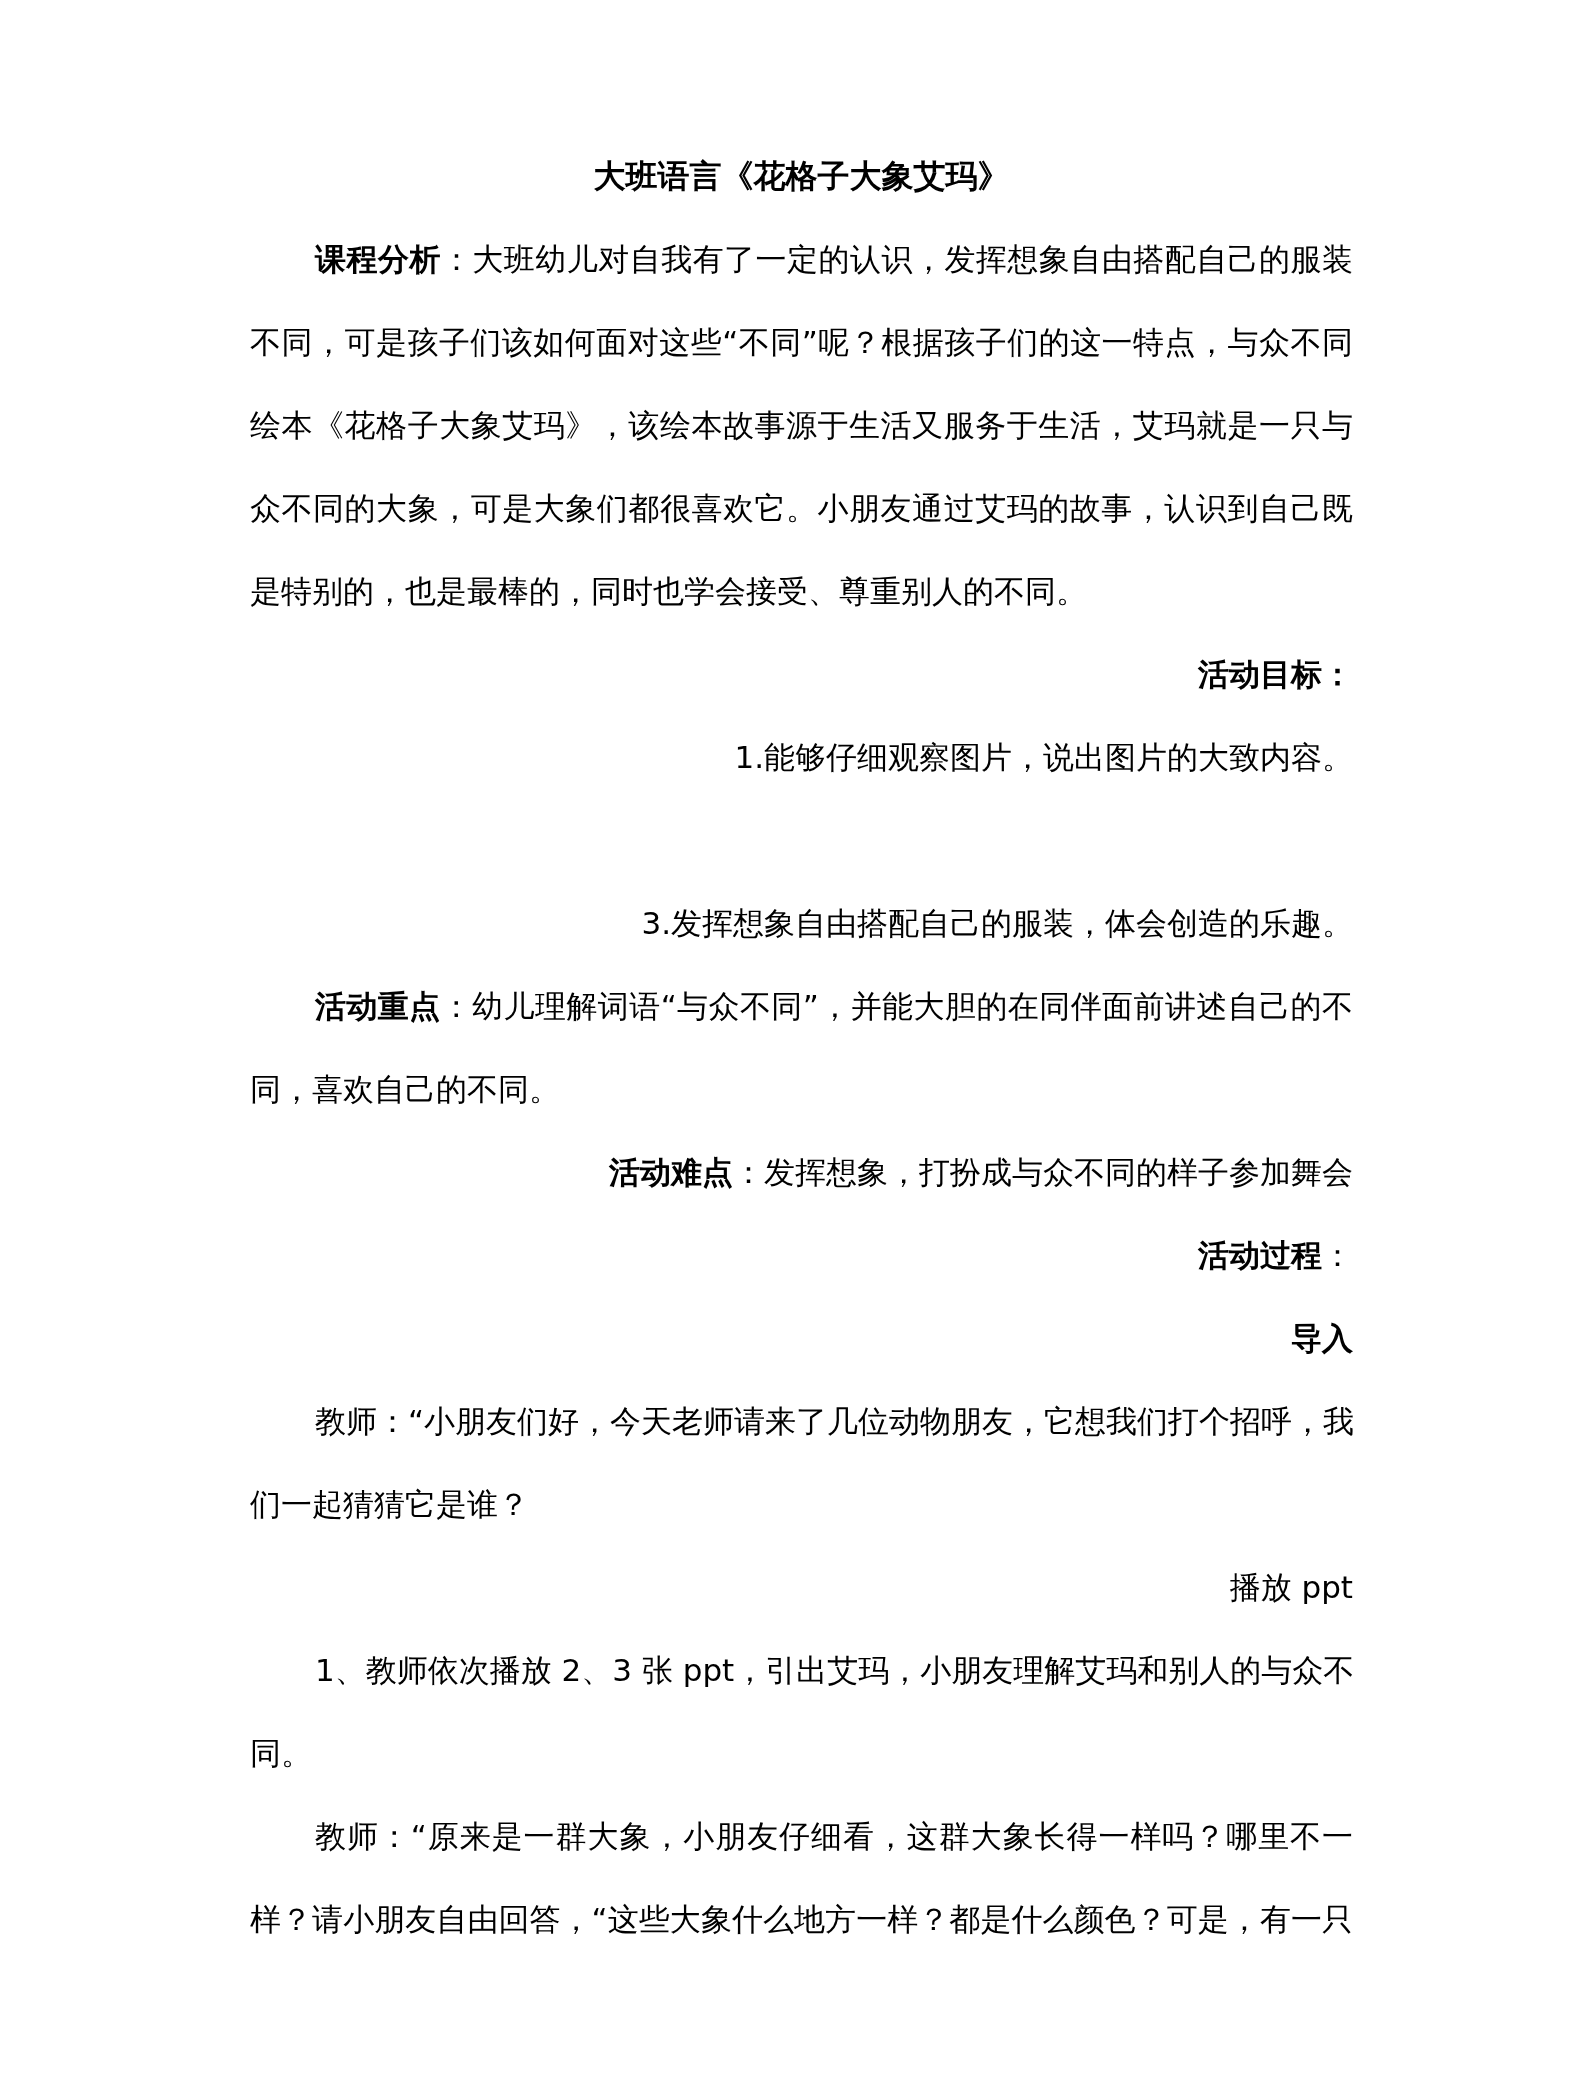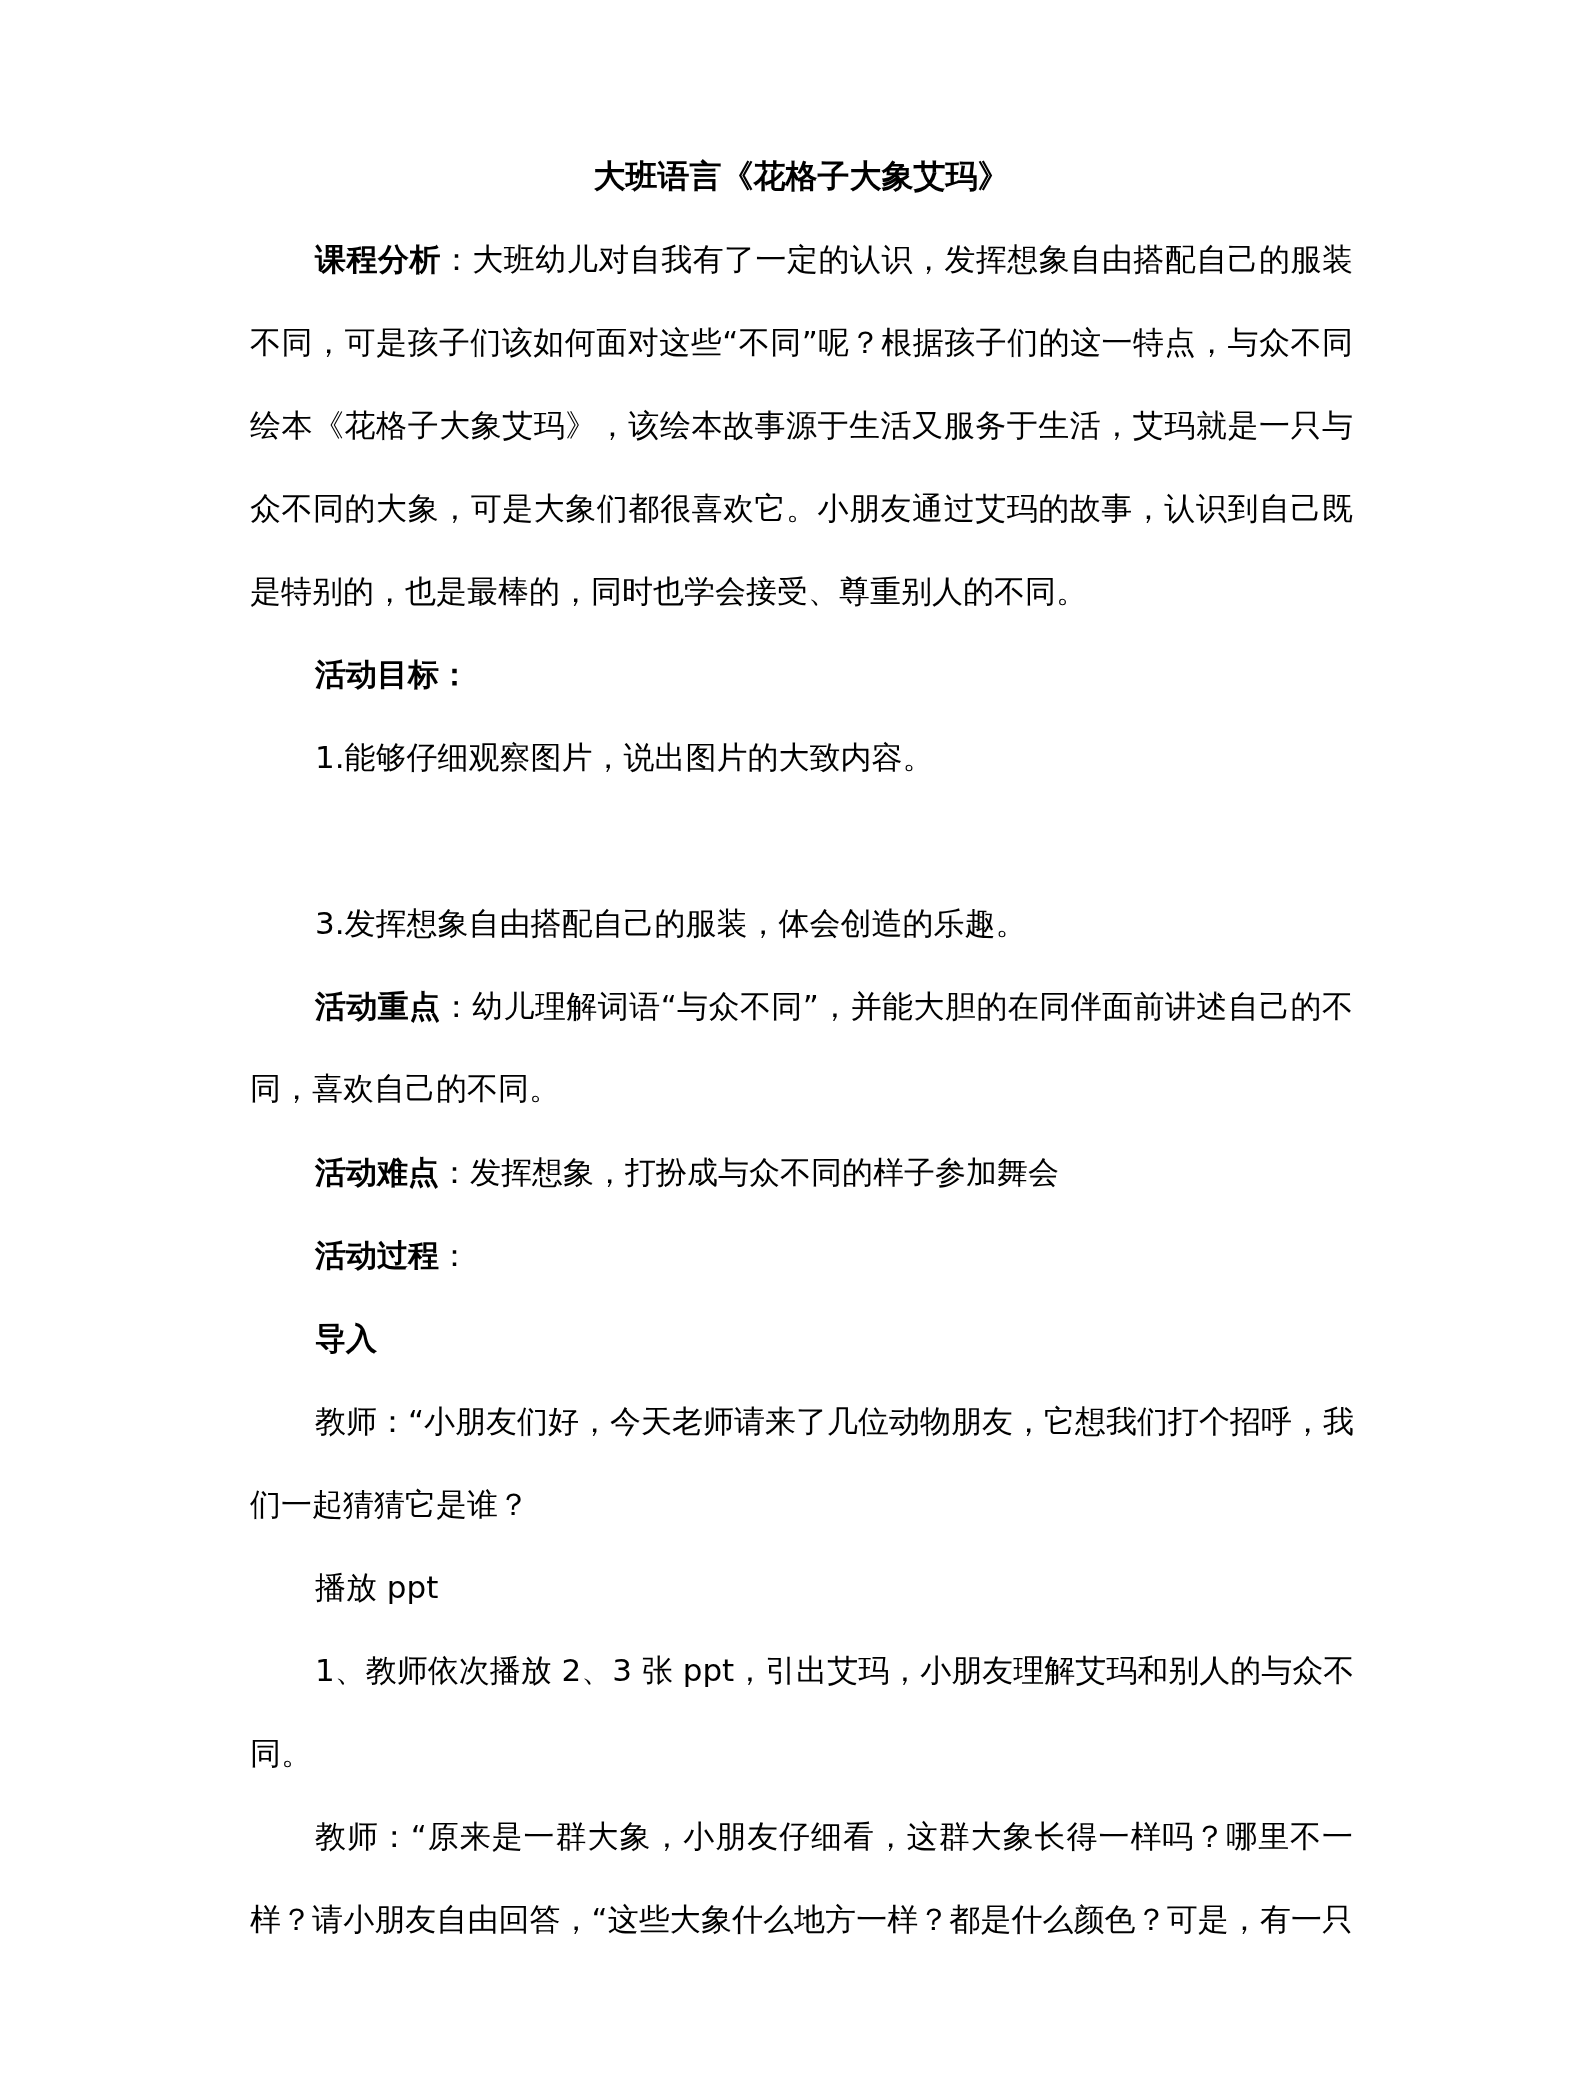--- a/index.html
+++ b/index.html
@@ -46,20 +46,21 @@
     white-space: nowrap;
     overflow: visible;
   }
   .line.full {
     text-align: justify;
     text-align-last: justify;
   }
   .line.indent {
     left: 307px;
     width: 1038px;
+    text-align: right;
   }
   .b {
     font-weight: bold;
   }
 </style>
 </head>
 <body>
 
 <div class="page">
 
@@ -69,21 +70,21 @@
   <div class="line full" style="top:320px;">不同，可是孩子们该如何面对这些“不同”呢？根据孩子们的这一特点，与众不同</div>
   <div class="line full" style="top:403px;">绘本《花格子大象艾玛》，该绘本故事源于生活又服务于生活，艾玛就是一只与</div>
   <div class="line full" style="top:486px;">众不同的大象，可是大象们都很喜欢它。小朋友通过艾玛的故事，认识到自己既</div>
   <div class="line" style="top:569px;">是特别的，也是最棒的，同时也学会接受、尊重别人的不同。</div>
 
   <div class="line indent b" style="top:652px;">活动目标：</div>
   <div class="line indent" style="top:735px;">1.能够仔细观察图片，说出图片的大致内容。</div>
   <div class="line indent" style="top:901px;">3.发挥想象自由搭配自己的服装，体会创造的乐趣。</div>
 
   <div class="line indent full" style="top:984px;"><span class="b">活动重点</span><span>：</span><span>幼儿理解词语“与众不同”，并能大胆的在同伴面前讲述自己的不</span></div>
-  <div class="line" style="top:1067px;font-family:Liberation Serif, serif;">同，喜欢自己的不同。</div>
+  <div class="line" style="top:1067px;">同，喜欢自己的不同。</div>
 
   <div class="line indent" style="top:1150px;"><span class="b">活动难点</span><span>：</span><span>发挥想象，打扮成与众不同的样子参加舞会</span></div>
 
   <div class="line indent" style="top:1233px;"><span class="b">活动过程</span><span>：</span></div>
 
   <div class="line indent b" style="top:1316px;">导入</div>
   <div class="line indent full" style="top:1399px;">教师：“小朋友们好，今天老师请来了几位动物朋友，它想我们打个招呼，我</div>
   <div class="line" style="top:1482px;">们一起猜猜它是谁？</div>
   <div class="line indent" style="top:1565px;">播放 ppt</div>
   <div class="line indent full" style="top:1648px;">1、教师依次播放 2、3 张 ppt，引出艾玛，小朋友理解艾玛和别人的与众不</div>

